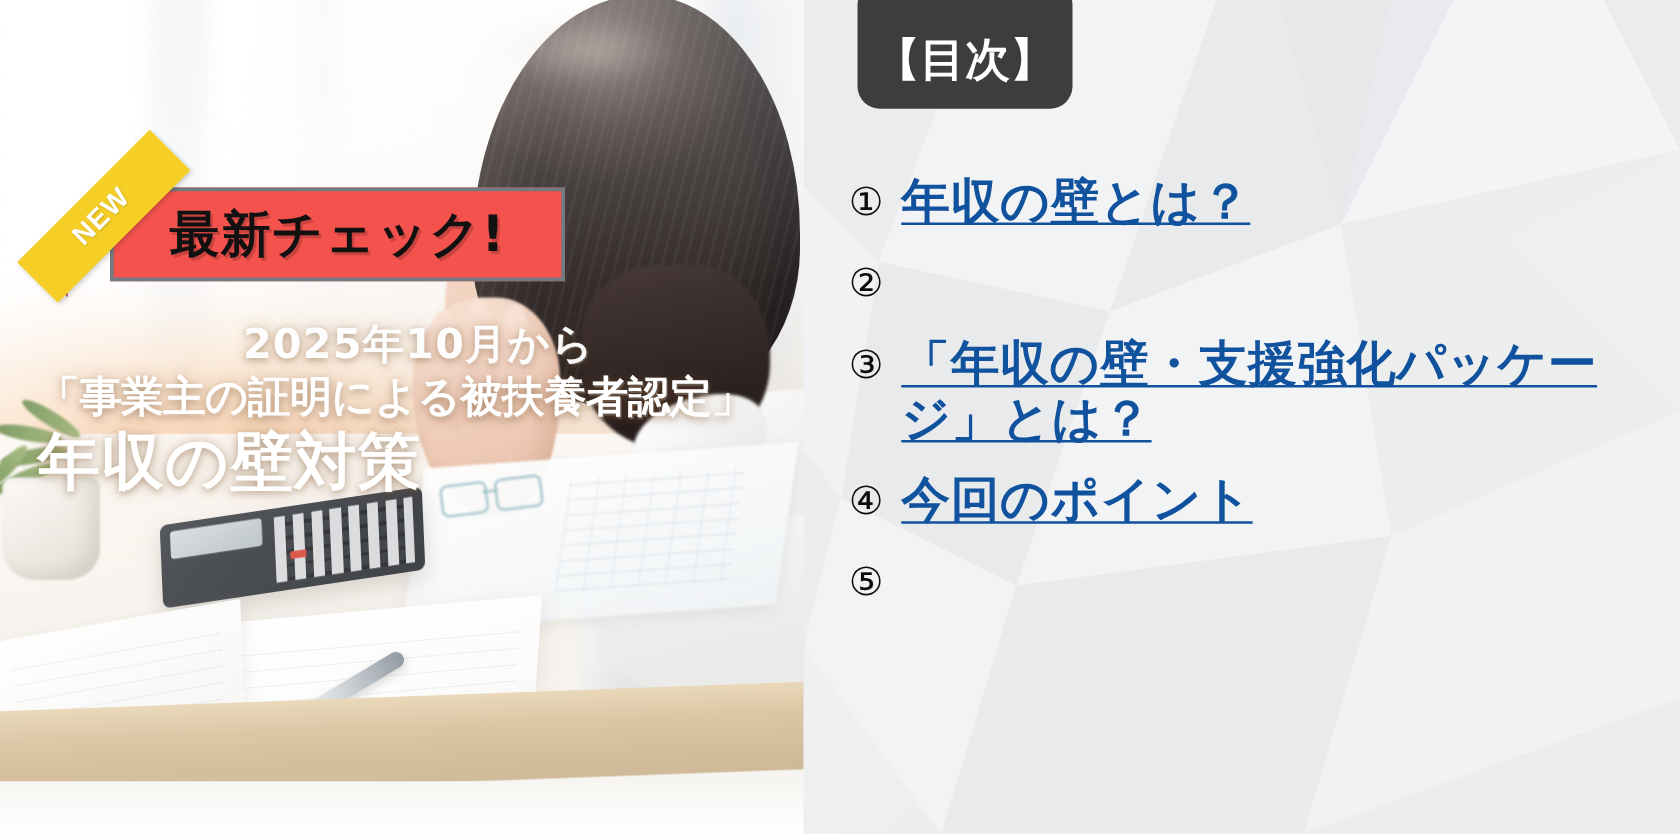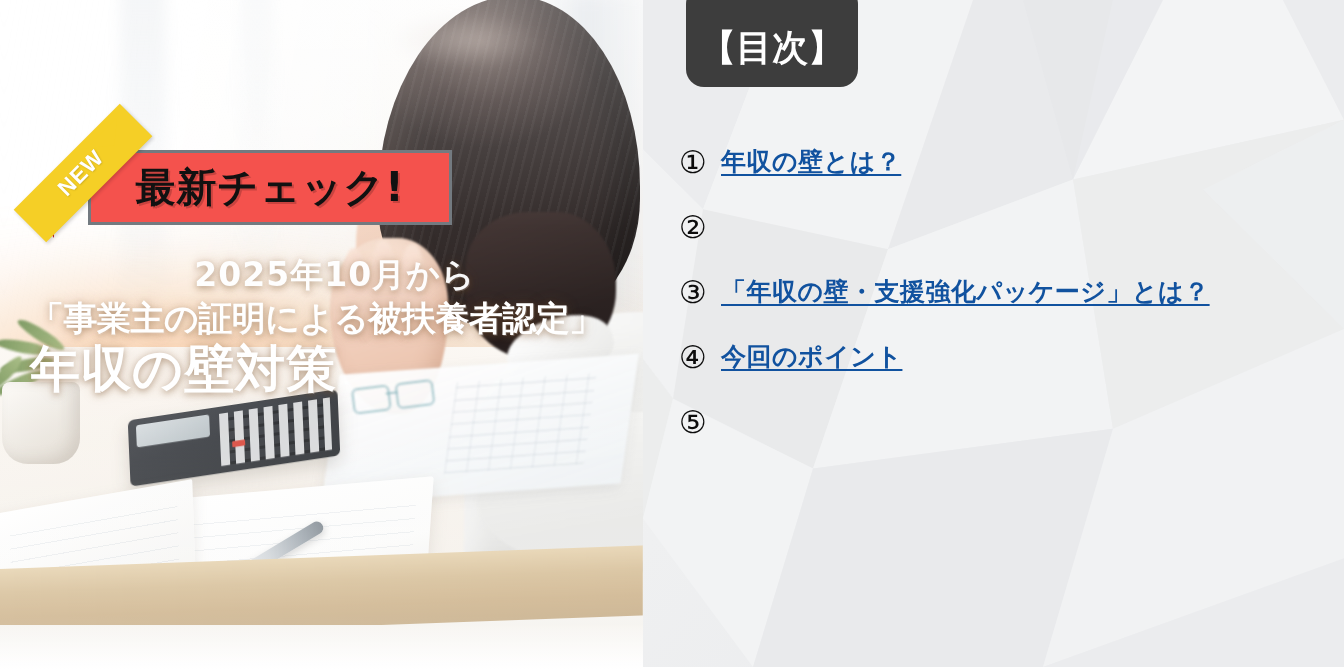--- a/index.html
+++ b/index.html
@@ -498,21 +498,21 @@
     width: 42px;
     font-size: 31px;
     line-height: 44px;
     color: #0c0c0c;
     font-family: "DejaVu Sans", sans-serif;
     text-align: left;
     user-select: none;
   }
   .toc-link {
     color: #11529f;
-    font-size: 25px;
+    font-size: 39px;
     line-height: 44px;
     font-weight: 700;
     font-family: "DejaVu Sans", "Liberation Sans", sans-serif;
     text-decoration-thickness: 2px;
     text-underline-offset: 4px;
     cursor: pointer;
     letter-spacing: 0.5px;
   }
   .toc-item.wrap .toc-link { display: inline; }
 </style>

